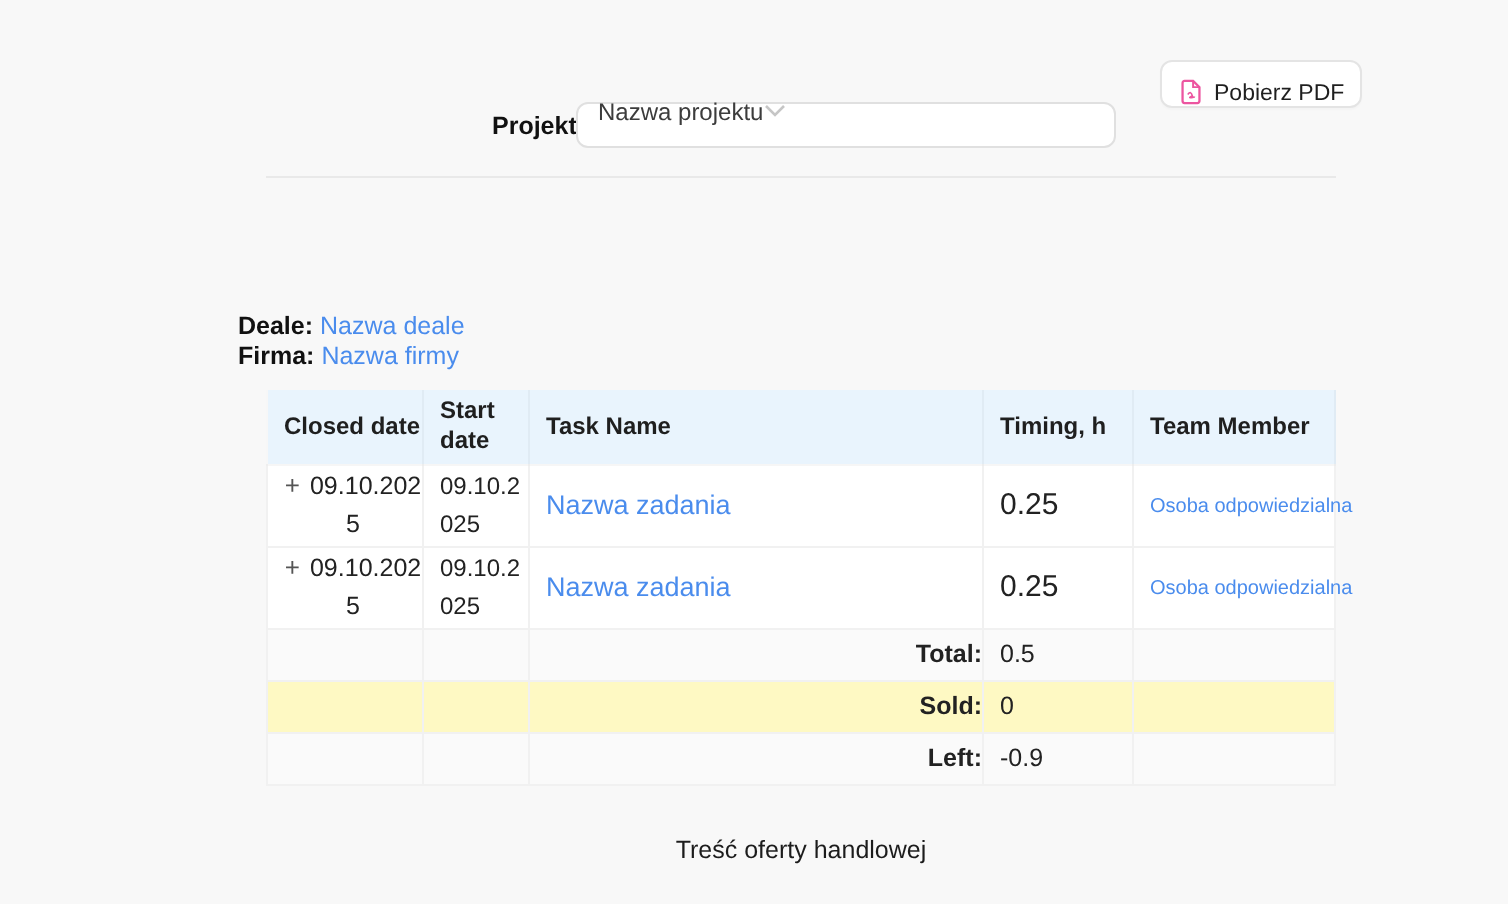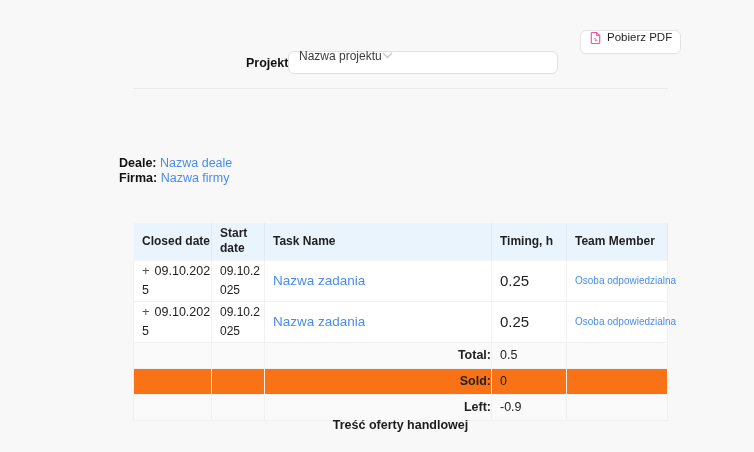--- a/index.html
+++ b/index.html
@@ -9,21 +9,21 @@
     background: var(--page-bg, #f8f8f8);
     position:relative;
     overflow:hidden;
     color:#1f1f1f;
   }
   .stage { position:absolute; left:0; top:0; width:754px; height:452px; }
 
   
   .btn-download {
     position:absolute; left:580px; top:30px; height:24px;
-    display:flex; align-items:flex-start; gap:5px;
+    display:flex; align-items:flex-end; gap:5px;
     background:#fff; border:1px solid #e4e4e4; border-radius:6px;
     padding:0 8px; font-size:11.5px; font-weight:500; color:#1f1f1f;
     box-shadow:0 1px 1px rgba(0,0,0,0.02);
     cursor:pointer;
   }
   .btn-download svg { flex:0 0 auto; }
 
   
   .selector-label {
     position:absolute; left:246px; top:56px;
@@ -44,21 +44,21 @@
   
   .deal-info {
     position:absolute; left:119px; top:156px;
     font-size:12.5px; line-height:15px;
   }
   .deal-info .lbl { font-weight:700; color:#111; }
   .deal-info a, .link { color:var(--link,#4a8ced); text-decoration:none; cursor:pointer; }
 
   
   table.report {
-    position:absolute; left:133px; top:223px; width:534px;
+    position:absolute; left:133px; top:195px; width:534px;
     border-collapse:collapse; table-layout:fixed;
     background:#fff;
     font-size:12.5px;
   }
   table.report col.c1{width:78px} table.report col.c2{width:53px}
   table.report col.c3{width:227px} table.report col.c4{width:75px}
   table.report col.c5{width:101px}
   table.report th {
     background:var(--header-bg,#e9f4fd);
     font-size:12px; font-weight:700; color:#1f1f1f; text-align:left;
@@ -66,39 +66,39 @@
     border:1px solid rgba(0,0,0,0.035); border-top:none;
     white-space:nowrap;
   }
   table.report th.wrap { white-space:normal; }
   table.report th:first-child{ border-left:1px solid rgba(0,0,0,0.03); }
   table.report td {
     border:1px solid #f1f1f1; vertical-align:middle;
     padding:0 0 0 8px; line-height:19px; color:#222;
   }
   tr.row-data td { height:41px; background:#fff; }
-  td.cell-date { word-break:break-all; font-size:12.5px; padding-left:6px; padding-right:2px; }
+  td.cell-date { word-break:break-all; font-size:12.5px; padding-left:6px; padding-right:2px;text-align:center; }
   td.cell-start { word-break:break-all; font-size:12px; padding-left:5px; padding-right:0; }
   .expand-plus { color:#555; font-size:13px; margin-right:5px; cursor:pointer; display:inline-block; }
   td.cell-task { padding-left:12px; }
   td.cell-task a { font-size:13.5px; }
   td.cell-timing { padding-left:12px; font-size:15px; }
   td.cell-member { padding-left:8px; padding-right:2px; white-space:nowrap; }
   td.cell-member a { font-size:10px;margin-top:17px; }
 
   tr.row-summary td { height:26px; font-size:12.5px; }
   tr.row-summary.alt td { background:#fafafa; }
-  tr.row-summary.plain td { background:#f97316; }
+  tr.row-summary.plain td { background:#fef9c3; }
   td.sum-label { text-align:right; font-weight:700; padding-right:6px; color:#111; }
   td.sum-value { padding-left:12px; }
   .neg { color:var(--negative,#f5424d);margin-top:16px; }
 
   .footer-note {
     position:absolute; left:133px; top:418px; width:535px;
-    text-align:center; font-size:12.5px; font-weight:700; color:#1c1c1c;
+    text-align:center; font-size:12.5px; font-weight:400; color:#1c1c1c;
   }
 </style>
 </head>
 <body>
 
 <div class="stage">
 
   <button class="btn-download">
     <span style="display:flex;">
       <svg width="13" height="14" viewBox="0 0 16 16">

